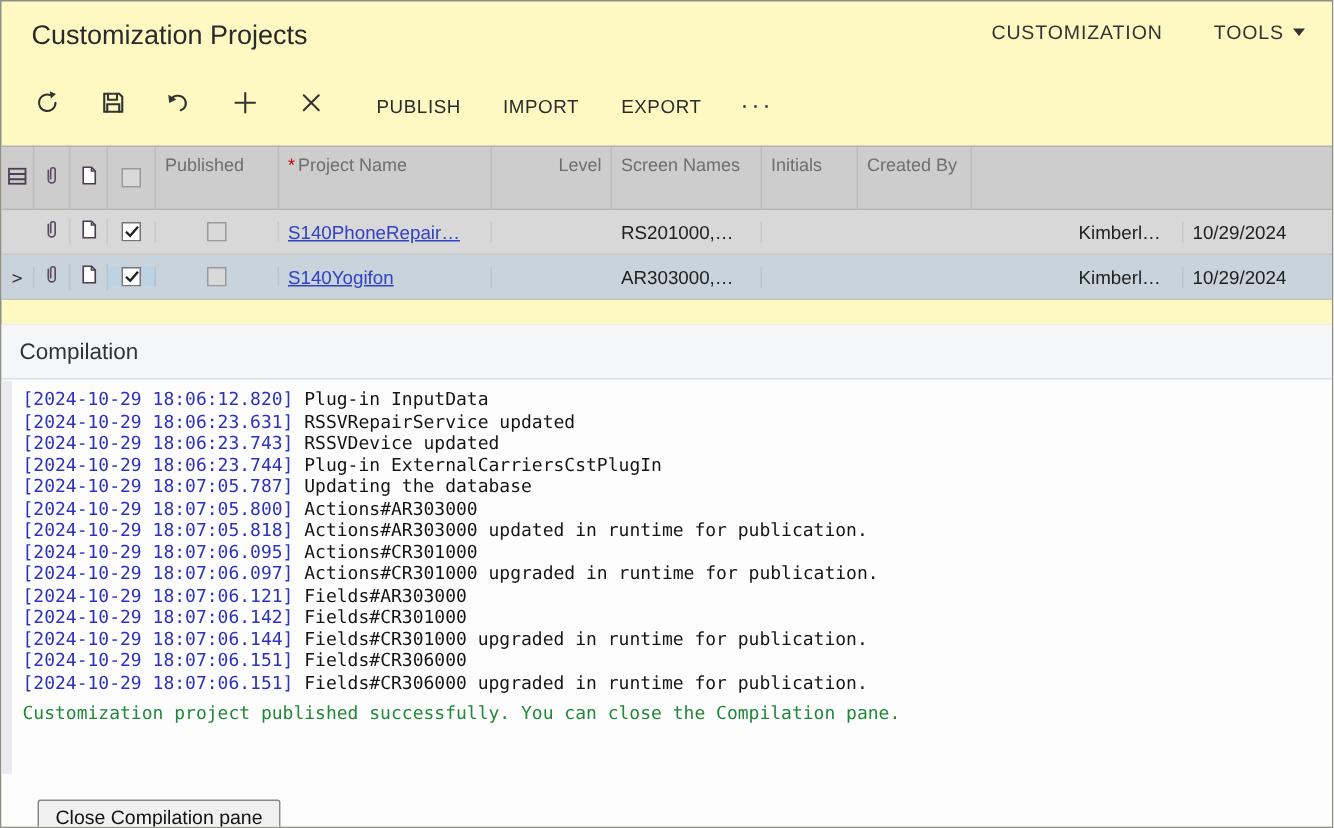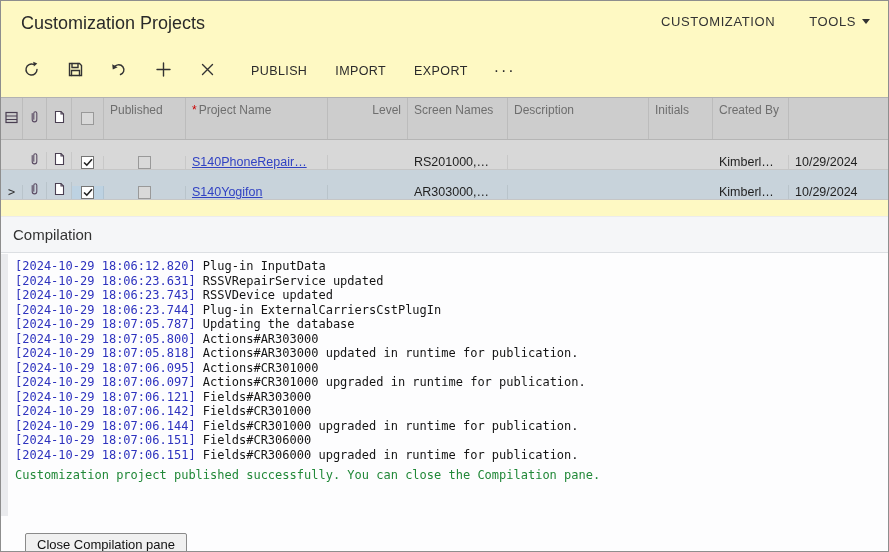--- a/index.html
+++ b/index.html
@@ -20,21 +20,21 @@
   .tb-icon-btn { width:28px; height:28px; margin-right:16px; display:flex; align-items:center; justify-content:center; cursor:pointer; }
   .tb-text-btn { font-size:12.5px; letter-spacing:.4px; color:#2b2b2b; margin:0 14px; cursor:pointer; }
   .tb-more { font-size:16px; color:#2b2b2b; margin-left:12px; letter-spacing:2px; cursor:pointer; }
   
   .grid { position:absolute; top:96px; left:0; right:0; border-top:1px solid #b2b2b2; }
   .grid-header { display:flex; height:42px; background:#cdcdcd; border-bottom:1px solid #b5b5b5; }
   .gh-cell { font-size:12px; line-height:14px; color:#6e6e6e; padding:5px 6px; border-right:1px solid #bcbcbc;
              overflow:hidden; white-space:normal; display:flex; align-items:flex-start; }
   .gh-cell.icon-cell { align-items:center; justify-content:center; padding:0; }
   .required-star { color:#cc0000; margin-right:2px; }
-  .grid-row { display:flex; height:30px; align-items:flex-end; border-bottom:1px solid #c6c6c6; }
+  .grid-row { display:flex; height:30px; align-items:center; border-bottom:1px solid #c6c6c6; }
   .grid-row.normal { background:#d8d8d8; }
   .grid-row.selected { background:#c8d3db; }
   .gr-cell { font-size:12.5px; color:#1f1f1f; display:flex; align-items:center; padding:0 6px;
              border-right:1px solid rgba(0,0,0,0.07); overflow:hidden; white-space:nowrap; }
   .gr-cell.icon-cell { justify-content:center; padding:0; }
   .c0{width:22px;} .c1{width:24px;} .c2{width:25px;} .c3{width:32px;} .c4{width:82px;}
   .c5{width:142px;} .c6{width:80px; justify-content:flex-end; text-align:right;}
   .c7{width:100px;} .c8{width:141px;} .c9{width:64px;} .c10{width:76px;} .c11{flex:1;}
   .gh-cell.c6 { justify-content:flex-end; }
   .cell-link { color:#3142c3; text-decoration:underline; cursor:pointer; }
@@ -151,21 +151,20 @@
       <div class="gh-cell icon-cell c3">
         <span class="checkbox unchecked-dim"></span>
       </div>
       <div class="gh-cell c4">Published</div>
       <div class="gh-cell c5">
         <span class="required-star">*</span>
         <span>Project Name</span>
       </div>
       <div class="gh-cell c6">Level</div>
       <div class="gh-cell c7">Screen Names</div>
-      <div class="gh-cell c8">Description</div>
       <div class="gh-cell c9">Initials</div>
       <div class="gh-cell c10">Created By</div>
     </div>
     <div id="grid-body">
         <div class="grid-row normal">
           <div class="gr-cell icon-cell c0"></div>
           <div class="gr-cell icon-cell c1">
             <span><svg width="11" height="14" viewBox="0 0 11 14">
                 <path d="M3.2 3.6 v6 a2.3 2.3 0 0 0 4.6 0 v-6.3 a1.5 1.5 0 0 0-3 0 v5.9" fill="none" stroke="#5a4b63" stroke-width="1.1" stroke-linecap="round"></path>
               </svg></span>

